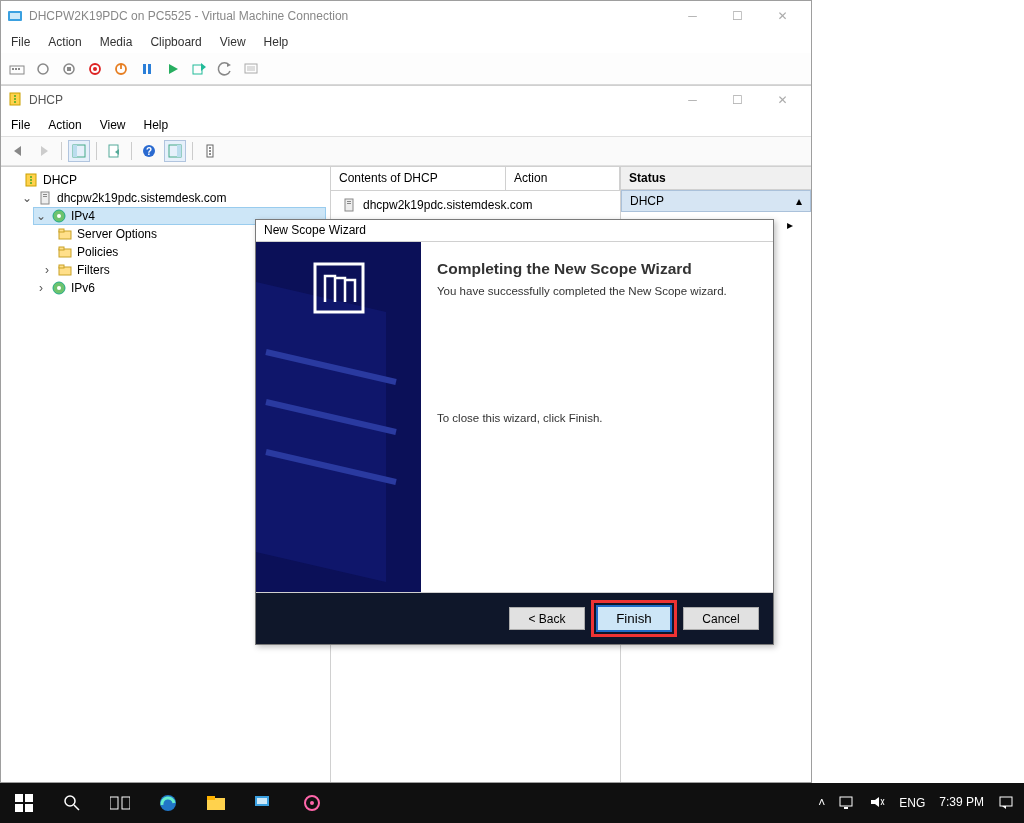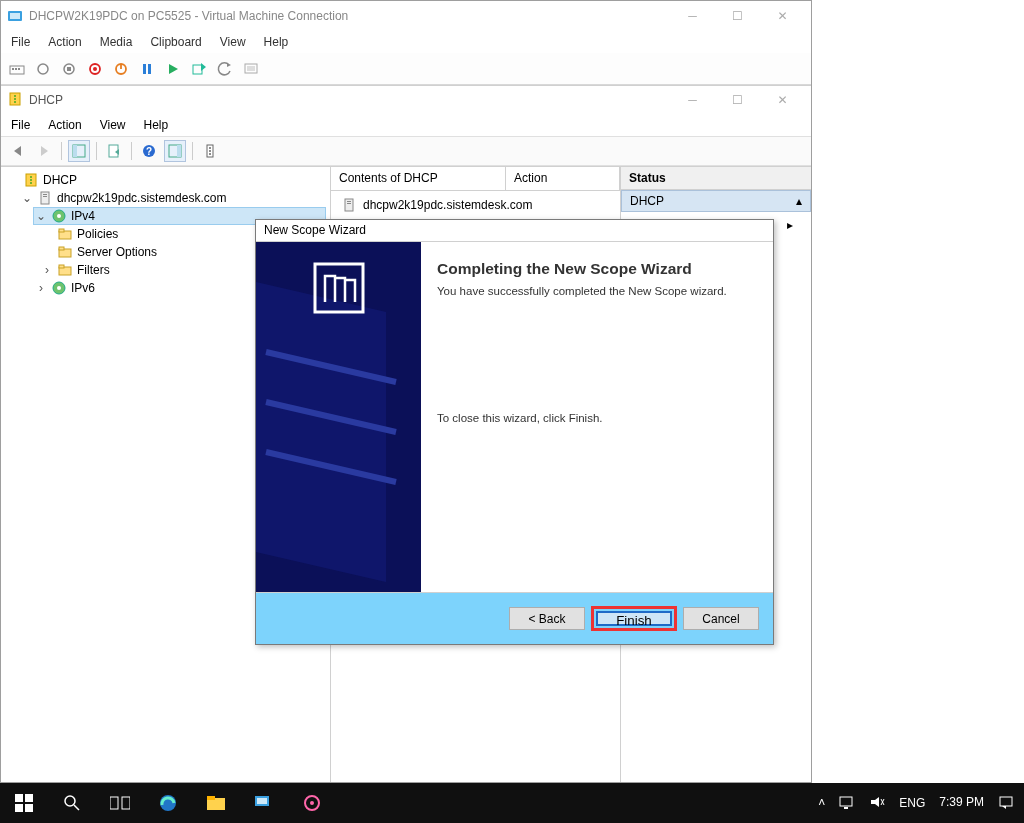--- a/index.html
+++ b/index.html
@@ -50,24 +50,24 @@
 
 
 .wizard { position: absolute; left: 255px; top: 219px; width: 519px; height: 426px; background: #f0f0f0; border: 1px solid #7a7a7a; box-shadow: 2px 2px 6px rgba(0,0,0,0.25); display: flex; flex-direction: column; }
 .wizard-title { height: 22px; padding: 3px 8px; font-size: 12px; background: #fff; border-bottom: 1px solid #d0d0d0; }
 .wizard-body { flex: 1; display: flex; background: #fff; }
 .wizard-side { width: 165px; background: #0a0a5a; background: linear-gradient(160deg, #0b0c50 0%, #0a1060 50%, #0b1050 100%); display:flex; align-items:flex-start; justify-content:center; padding-top: 18px; position: relative; overflow: hidden; }
 .wizard-side svg.decor { position:absolute; inset:0; }
 .wizard-main { flex: 1; padding: 18px 16px; font-size: 11.5px; color: #333; }
 .wizard-main h2 { font-size: 15.5px; font-weight: bold; margin-bottom: 6px; }
 .wizard-main p { margin-bottom: 12px; line-height: 1.3; }
-.wizard-foot { height: 52px; background: #7dd3fc; border-top: 1px solid #d0d0d0; display: flex; align-items: center; justify-content: flex-end; padding: 0 14px; gap: 6px; }
+.wizard-foot { height: 52px; background: #0f172a; border-top: 1px solid #d0d0d0; display: flex; align-items: center; justify-content: flex-end; padding: 0 14px; gap: 6px; }
 .btn { width: 76px; height: 23px; background: #e1e1e1; border: 1px solid #adadad; font-size: 12px; cursor: pointer; }
 .btn-finish-wrap { border: 3px solid #e33; padding: 2px; display:flex; }
-.btn-finish { width: 76px; height: 15px; border: 2px solid #1e6bc7; background: #cde6f7; }
+.btn-finish { width: 76px; height: 27px; border: 2px solid #1e6bc7; background: #cde6f7; }
 
 
 .taskbar { position: absolute; left: 0; bottom: 0; width: 1024px; height: 40px; background: #101010; display: flex; align-items: center; color: #fff; font-size: 12px; }
 .tb-left { display: flex; align-items: center; gap: 0; height: 100%; }
 .task-icon { width: 48px; height: 40px; display: flex; align-items: center; justify-content: center; }
 .tb-right { margin-left: auto; display: flex; align-items: center; gap: 14px; padding-right: 10px; }
 .clock { text-align: right; line-height: 1.1; }
 </style>
 </head>
 <body>
@@ -259,28 +259,28 @@
               <circle cx="8" cy="8" r="6" fill="#6ec36e" stroke="#2a8"></circle>
               <circle cx="8" cy="8" r="2" fill="#fff"></circle>
             </svg>
           <span>IPv4</span>
         </div>
         <div class="tree-node indent-3">
           <svg width="16" height="16">
               <rect x="2" y="5" width="12" height="8" fill="#ffdf8a" stroke="#c9a227"></rect>
               <rect x="2" y="3" width="5" height="3" fill="#ffdf8a" stroke="#c9a227"></rect>
             </svg>
-          <span>Policies</span>
+          <span>Server Options</span>
         </div>
         <div class="tree-node indent-3">
           <svg width="16" height="16">
               <rect x="2" y="5" width="12" height="8" fill="#ffdf8a" stroke="#c9a227"></rect>
               <rect x="2" y="3" width="5" height="3" fill="#ffdf8a" stroke="#c9a227"></rect>
             </svg>
-          <span>Server Options</span>
+          <span>Policies</span>
         </div>
         <div class="tree-node indent-3">
           <span class="expand" style="margin-left:-16px;">›</span>
           <svg width="16" height="16">
               <rect x="2" y="5" width="12" height="8" fill="#ffdf8a" stroke="#c9a227"></rect>
               <rect x="2" y="3" width="5" height="3" fill="#ffdf8a" stroke="#c9a227"></rect>
             </svg>
           <span>Filters</span>
         </div>
         <div class="tree-node indent-2">

